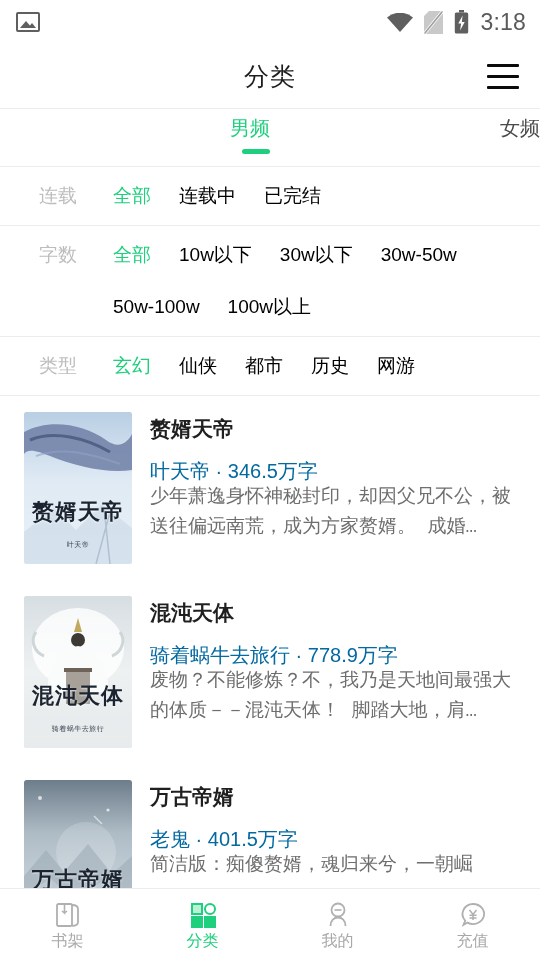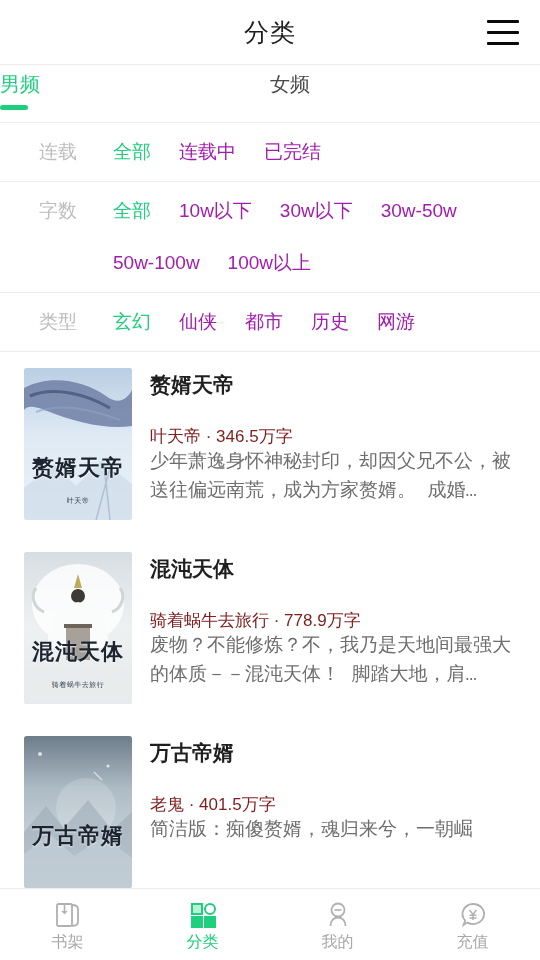--- a/index.html
+++ b/index.html
@@ -53,39 +53,39 @@
     justify-content:center; align-items:center; gap:8px; cursor:pointer;
   }
   .menu-btn i { display:block; width:32px; height:3px; background:#0a0a0a; border-radius:1px; }
 
   .hr { height:1px; background:#ececec; width:100%; flex:0 0 1px; }
 
   
   .tabs { height:57px; flex:0 0 57px; display:flex; align-items:flex-start; background:#fff; }
   .tab {
     flex:1; height:100%; display:flex; flex-direction:column;
-    align-items:flex-start; justify-content:flex-start; padding-top:7px; cursor:pointer;
+    align-items:flex-end; justify-content:flex-start; padding-top:7px; cursor:pointer;
     position:relative;
   }
   .tab span { font-size:20px; color:#4a4a4a; line-height:1.25; }
   .tab.active span { color:#1ecf7d; }
   .tab .ind { width:28px; height:5px; border-radius:3px; background:transparent; margin-top:8px; }
   .tab.active .ind { background:#1ecf7d; }
 
   
   .filter-group { padding:0; background:#fff; }
   .filter-row { display:flex; flex-wrap:wrap; align-items:flex-start; padding:14px 0 14px 24px; }
   .filter-label {
     font-size:19px; color:#bdbdbd; line-height:30px; width:74px;
     flex:0 0 74px;
     margin-left:15px;
   }
   .filter-opts { display:flex; flex-wrap:wrap; flex:1; }
   .filter-opt {
-    font-size:19px; color:#a21caf; line-height:30px; margin:0 0 0 0;
+    font-size:19px; color:#000000; line-height:30px; margin:0 0 0 0;
     padding:0 16px 0 0; margin-right:12px; cursor:pointer; white-space:nowrap;
   }
   .filter-opt:last-child { margin-right:0; }
   .filter-opt.active { color:#1ecf7d; }
   .filter-row.wrapped .filter-opts { row-gap:22px; }
 
   
   .booklist { flex:1 1 auto; overflow:hidden; background:#fff; }
   .book {
     display:flex; padding:16px 18px 16px 24px; background:#fff; cursor:pointer;
@@ -101,44 +101,71 @@
     color:#1b2430; letter-spacing:1px;
     text-shadow:0 1px 2px rgba(255,255,255,.65);
     font-family:"DejaVu Serif",serif;
   }
   .cover .cv-sub {
     position:absolute; left:0; right:0; bottom:14px; text-align:center;
     font-size:7px; color:#3a4452; letter-spacing:.5px;
   }
   .bk-info { flex:1; padding-left:18px; min-width:0; }
   .bk-title { font-size:21px; font-weight:bold; color:#1f1f1f; line-height:1.2; margin-top:4px; }
-  .bk-meta { font-size:17px; color:#7f1d1d; margin-top:30px; line-height:1.2; }
+  .bk-meta { font-size:20px; color:#0369a1; margin-top:18px; line-height:1.2; }
   .bk-desc {
     font-size:19px; color:#6e6e6e; line-height:1.55; 
     display:-webkit-box; -webkit-line-clamp:2; -webkit-box-orient:vertical; overflow:hidden;font-family:Liberation Mono, monospace;
   }
 
   
   .bottomnav {
     height:72px; flex:0 0 72px; display:flex; align-items:center;
-    background:#fff; border-top:1px solid #ececec;
+    background:#fff; border-top:1px solid #ececec;font-family:Liberation Mono, monospace;
   }
   .nav-item {
     flex:1; display:flex; flex-direction:column; align-items:center;
     justify-content:center; gap:4px; cursor:pointer; height:100%;
   }
   .nav-ico { width:30px; height:30px; position:relative; }
   .nav-label { font-size:16px; color:#a8a8a8; line-height:1; }
   .nav-item.active .nav-label { color:#1ecf7d; }
 </style>
 </head>
 <body>
 
 <div class="screen">
 
+  <div class="statusbar">
+    <div class="sb-left">
+      <div class="ic-photo"></div>
+    </div>
+    <div class="sb-right">
+      <span class="ic-wifi">
+        <svg width="26" height="19" viewBox="0 0 26 19">
+            <path d="M13 19 L0 4.5 A20 20 0 0 1 26 4.5 Z" fill="#5f5f5f"></path>
+          </svg>
+      </span>
+      <span class="ic-nosim">
+        <svg width="19" height="23" viewBox="0 0 19 23">
+          <path d="M5 0 H19 V23 H0 V5 Z" fill="#c9c9c9"></path>
+          <line x1="1" y1="22" x2="18" y2="1" stroke="#ffffff" stroke-width="3"></line>
+          <line x1="1" y1="22" x2="18" y2="1" stroke="#9e9e9e" stroke-width="1.6"></line>
+        </svg>
+      </span>
+      <span class="ic-batt">
+        <svg width="15" height="24" viewBox="0 0 15 24">
+          <rect x="5" y="0" width="5" height="2.5" fill="#5f5f5f"></rect>
+          <rect x="0.8" y="2.5" width="13.4" height="21" rx="1.6" fill="#5f5f5f"></rect>
+          <path d="M8.6 5.5 L4.3 13.6 H7.1 L6.1 20.5 L10.7 11.9 H7.8 Z" fill="#ffffff"></path>
+        </svg>
+      </span>
+      <span class="sb-time">3:18</span>
+    </div>
+  </div>
 
   <div class="appbar">
     <div class="appbar-title">分类</div>
     <div class="menu-btn">
       <i></i>
       <i></i>
       <i></i>
     </div>
   </div>
   <div class="hr"></div>

